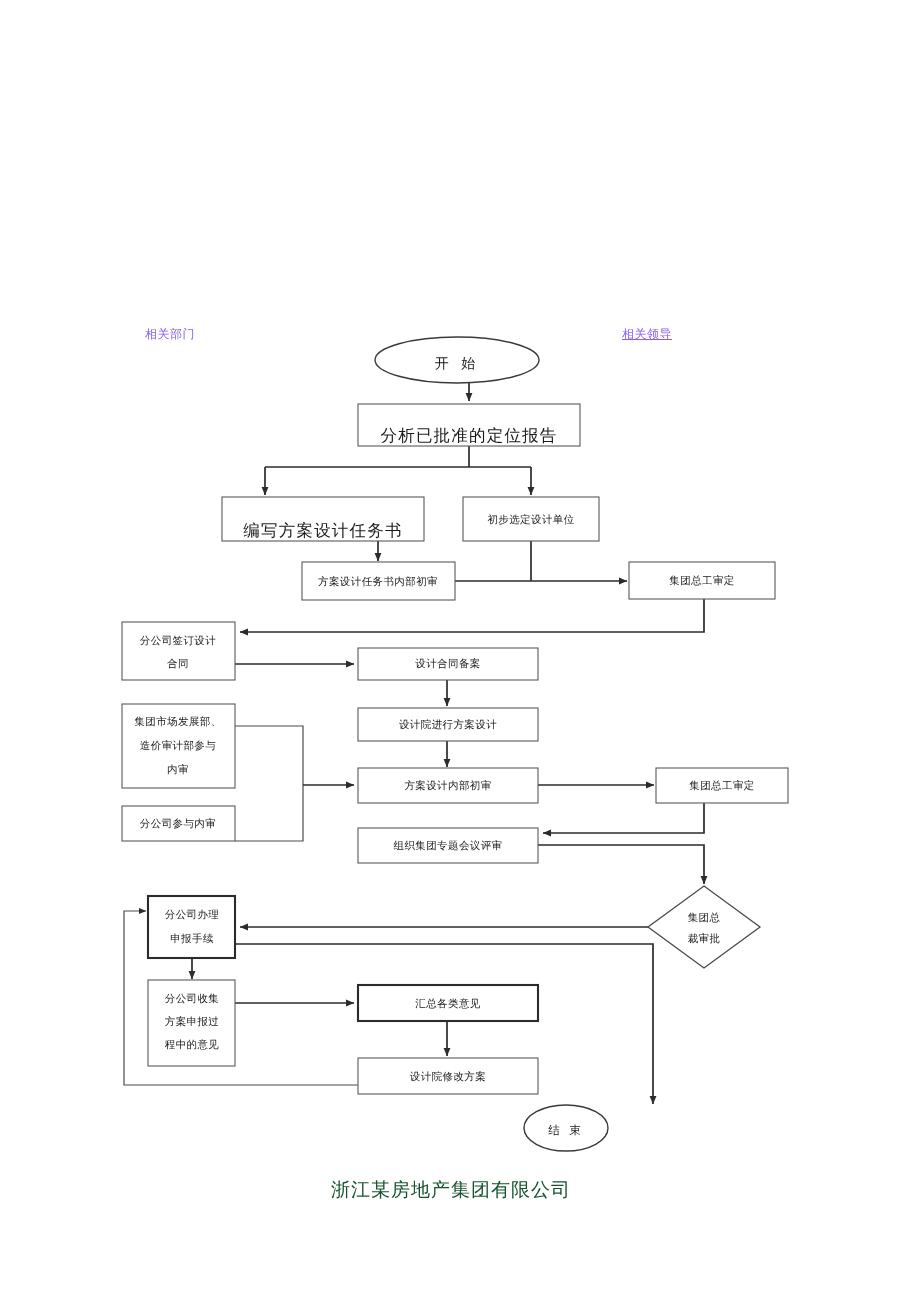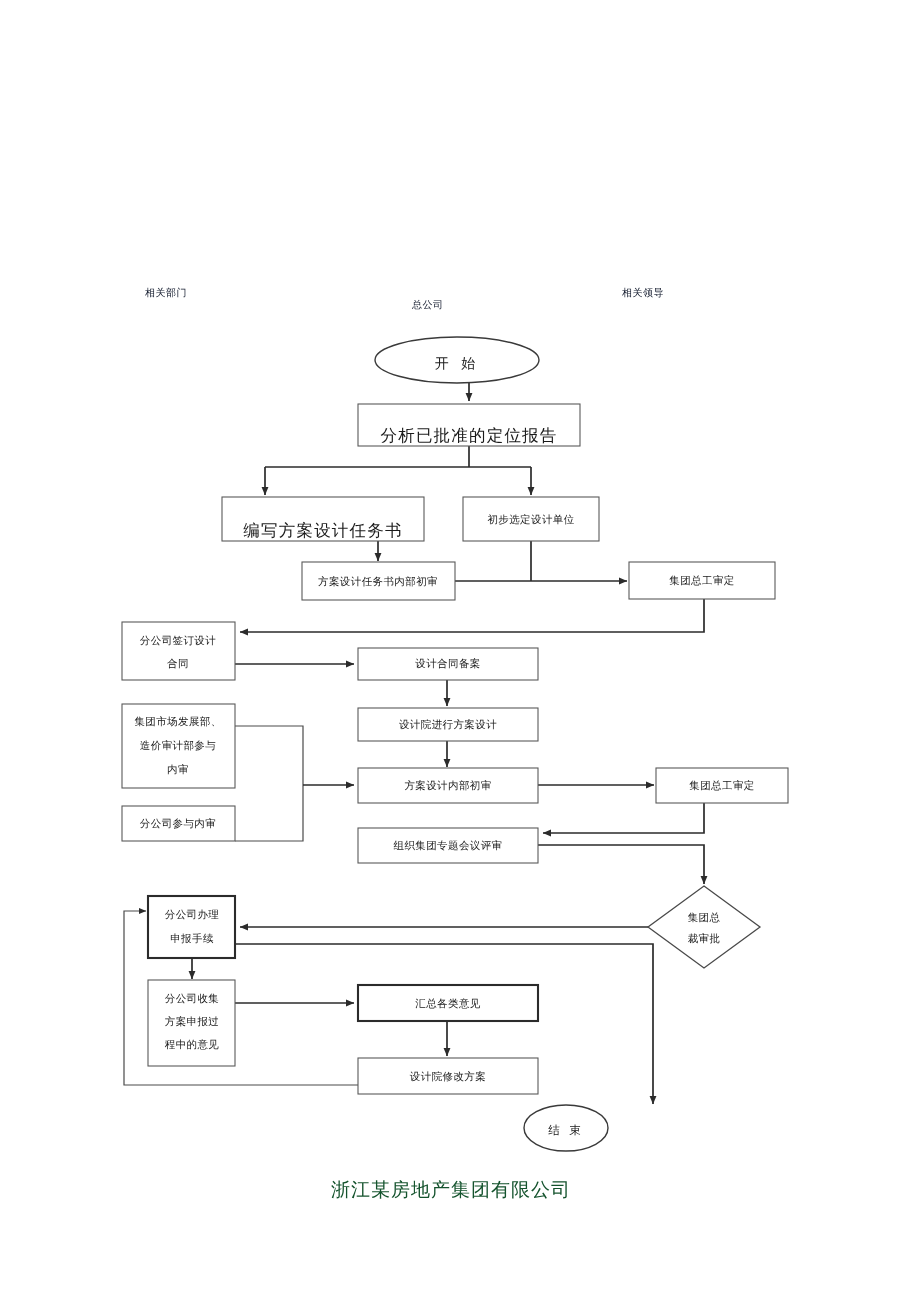--- a/index.html
+++ b/index.html
@@ -17,24 +17,25 @@
   }
   #canvas {
     position: absolute;
     left: 0;
     top: 0;
     width: 920px;
     height: 1303px;
   }
   .lane-label {
     position: absolute;
-    font-size: 10px;
-    color: #0f172a;
+    font-size: 12px;
+    color: #8b5cf6;
     letter-spacing: 0.5px;
     white-space: nowrap;
+    margin-top: 40px;
   }
   .footer-title {
     position: absolute;
     font-size: 19px;
     color: #14532d;
     letter-spacing: 1px;
     white-space: nowrap;
   }
   svg text {
     font-family: "DejaVu Sans", "Liberation Sans", sans-serif;
@@ -74,21 +75,21 @@
   .lbl-sm { font-size: 10.5px; letter-spacing: 0.4px; }
   .lbl-md { font-size: 11.5px; letter-spacing: 0.5px; }
   .lbl-lg { font-size: 16.5px; letter-spacing: 1.2px; }
   .lbl-term { font-size: 14px; letter-spacing: 4px; }
 </style>
 </head>
 <body>
 
 <div class="lane-label" style="left:145px; top:286px;">相关部门</div>
 <div class="lane-label" style="left:412px; top:298px;">总公司</div>
-<div class="lane-label" style="left:622px; top:286px;">相关领导</div>
+<div class="lane-label" style="left:622px; top:286px;text-decoration:underline;">相关领导</div>
 
 <svg id="canvas" viewBox="0 0 920 1303" xmlns="http://www.w3.org/2000/svg">
 
   <defs>
     <marker id="arrow" markerWidth="9" markerHeight="8" refX="8.4" refY="4" orient="auto" markerUnits="userSpaceOnUse">
       <path d="M0,0.4 L8.6,4 L0,7.6 z" fill="#2b2b2b"></path>
     </marker>
     <marker id="arrowsm" markerWidth="8" markerHeight="7" refX="7.4" refY="3.5" orient="auto" markerUnits="userSpaceOnUse">
       <path d="M0,0.3 L7.6,3.5 L0,6.7 z" fill="#2b2b2b"></path>
     </marker>

